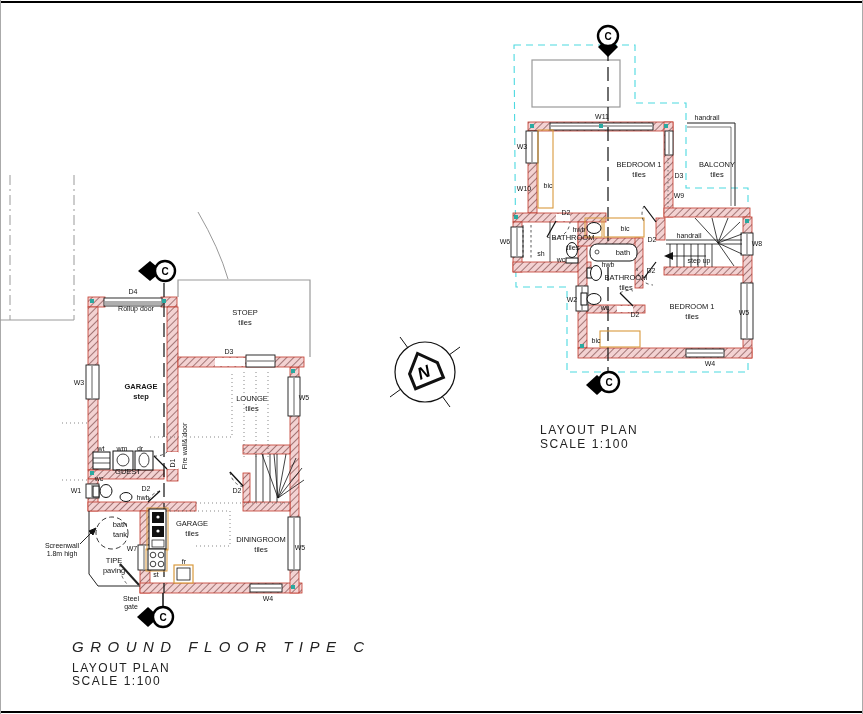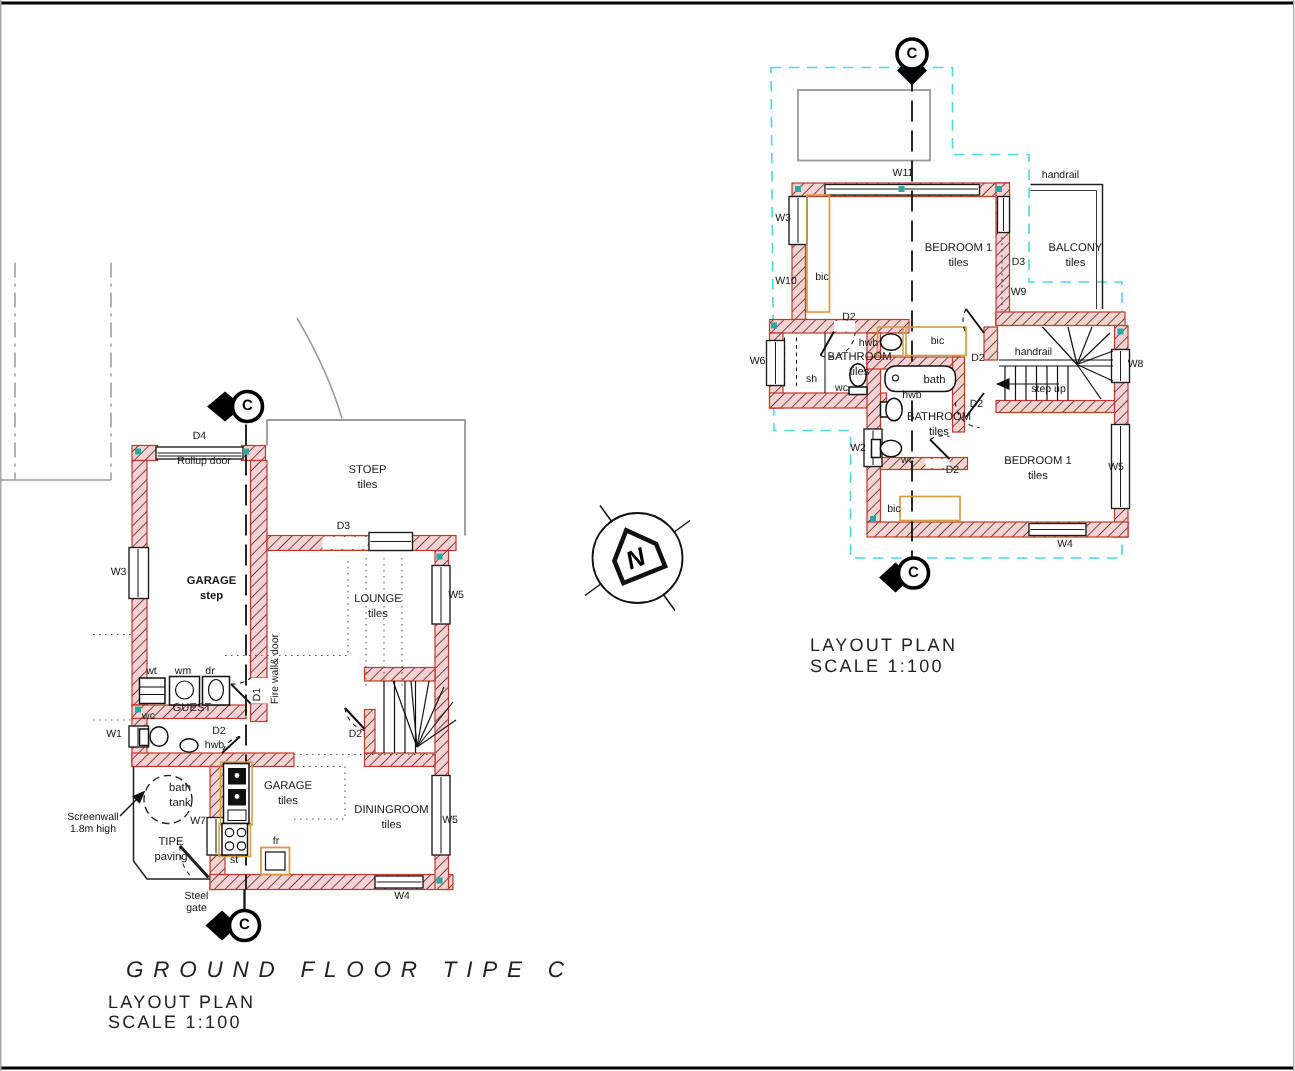--- a/index.html
+++ b/index.html
@@ -333,21 +333,21 @@
         <line x1="408" y1="348" x2="400" y2="337"></line>
       </g>
       <g transform="rotate(-22 425 372)">
         <path d="M410,368 L425,352 L440,368 L440,384 L410,384 Z" stroke-width="3" fill="#fff"></path>
       </g>
     </g>
   </svg>
 
   <div id="labels">
 
-    <span class="title-big" style="left:84px;top:638px">GROUND FLOOR TIPE C</span>
+    <span class="title-big" style="left:72px;top:638px">GROUND FLOOR TIPE C</span>
     <span class="title-sub" style="left:72px;top:661px">LAYOUT PLAN</span>
     <span class="title-sub" style="left:72px;top:674px">SCALE 1:100</span>
 
     <span class="title-sub" style="left:540px;top:423px">LAYOUT PLAN</span>
     <span class="title-sub" style="left:540px;top:437px">SCALE 1:100</span>
 
     <span class="marker-c" style="left:165px;top:271px">C</span>
     <span class="marker-c" style="left:163px;top:617px">C</span>
     <span class="marker-c" style="left:608px;top:36px">C</span>
     <span class="marker-c" style="left:609px;top:382px">C</span>

